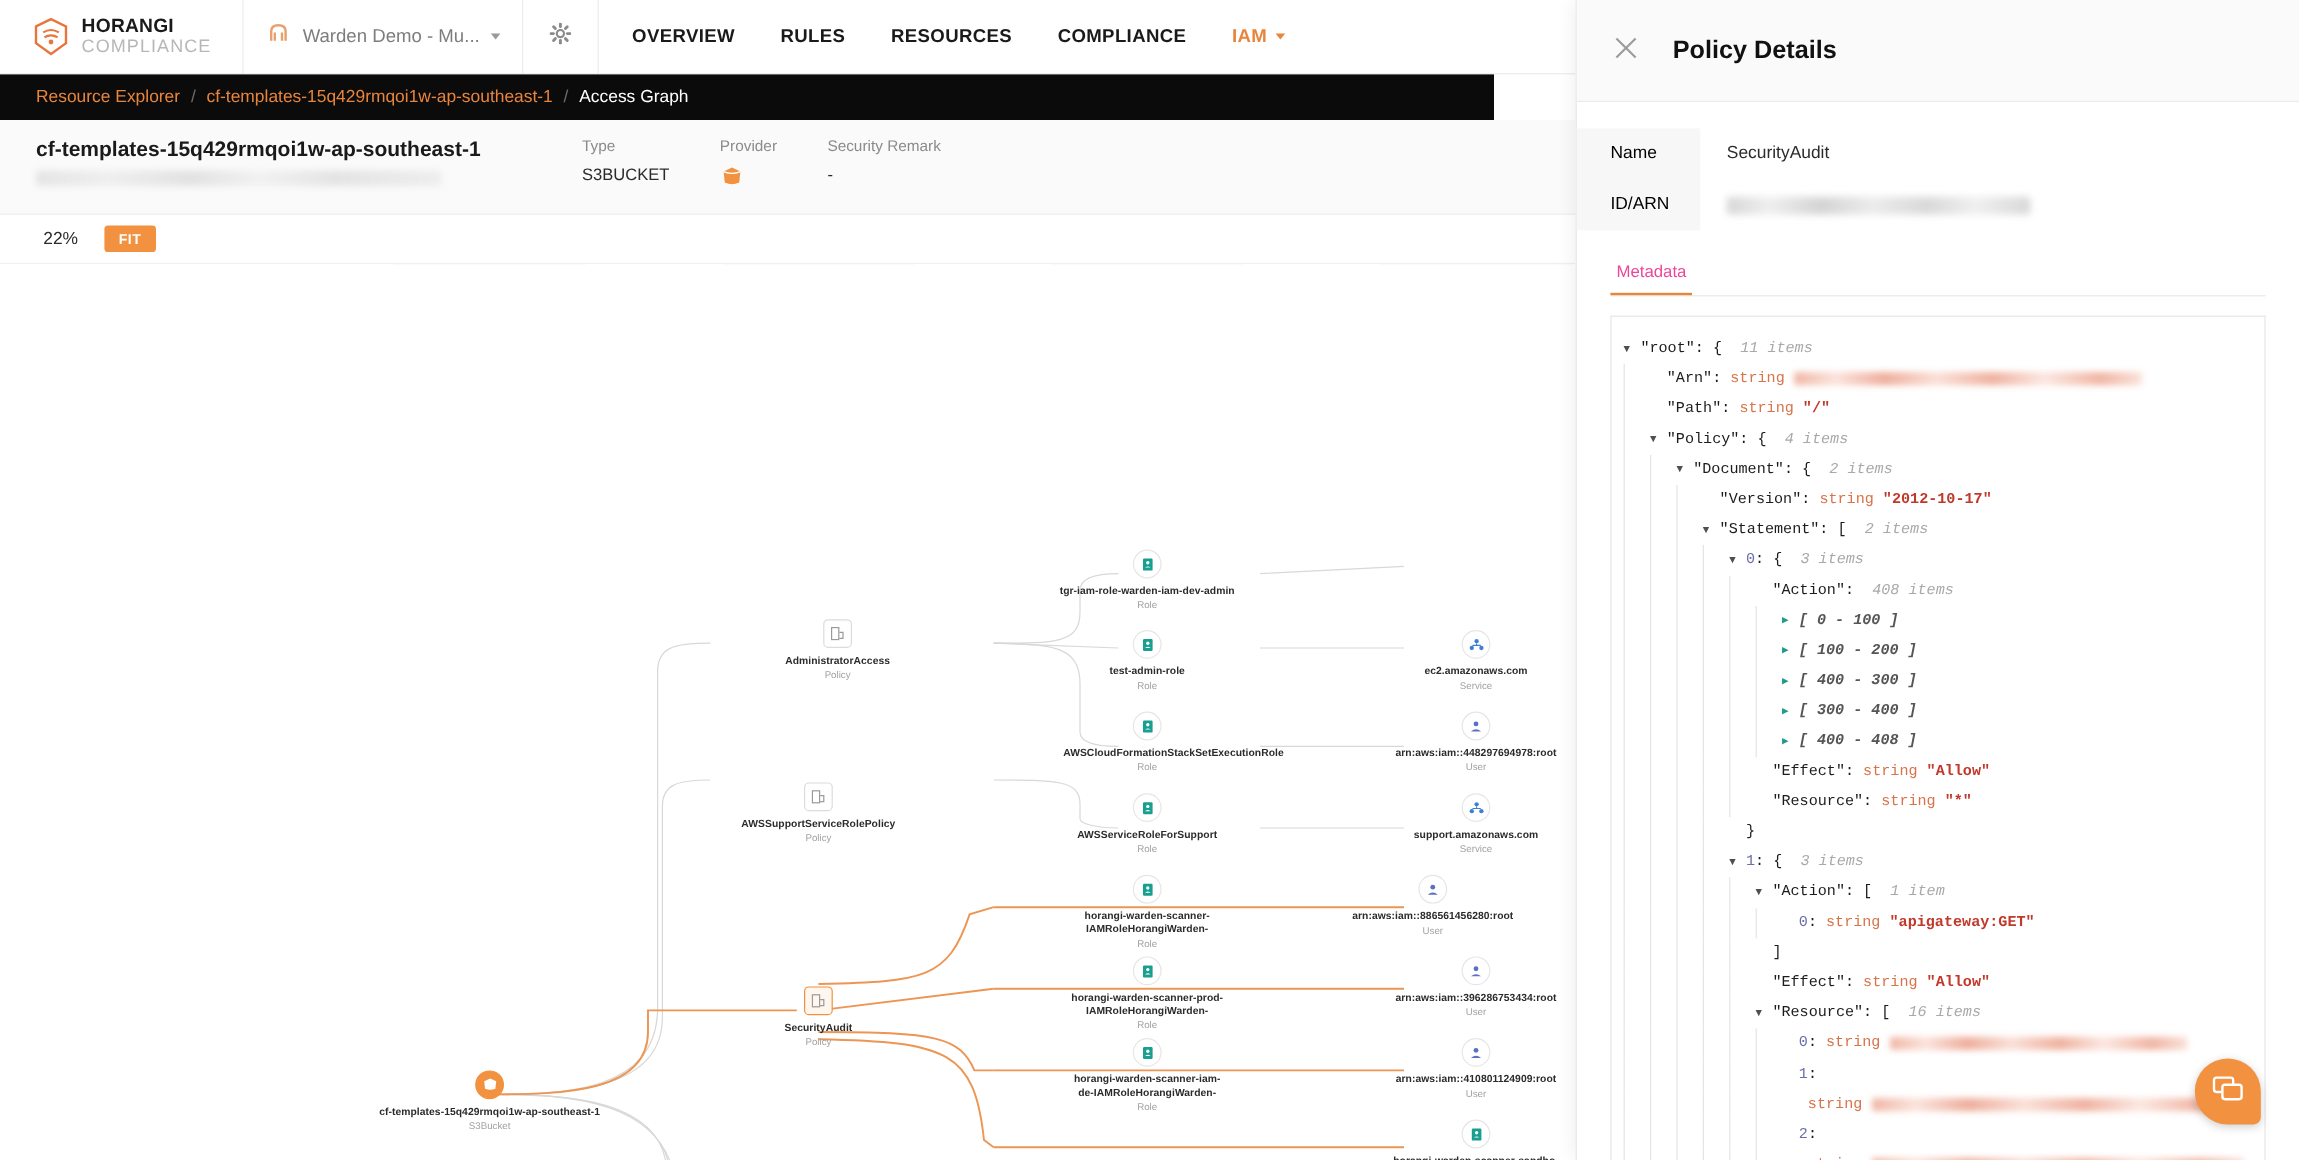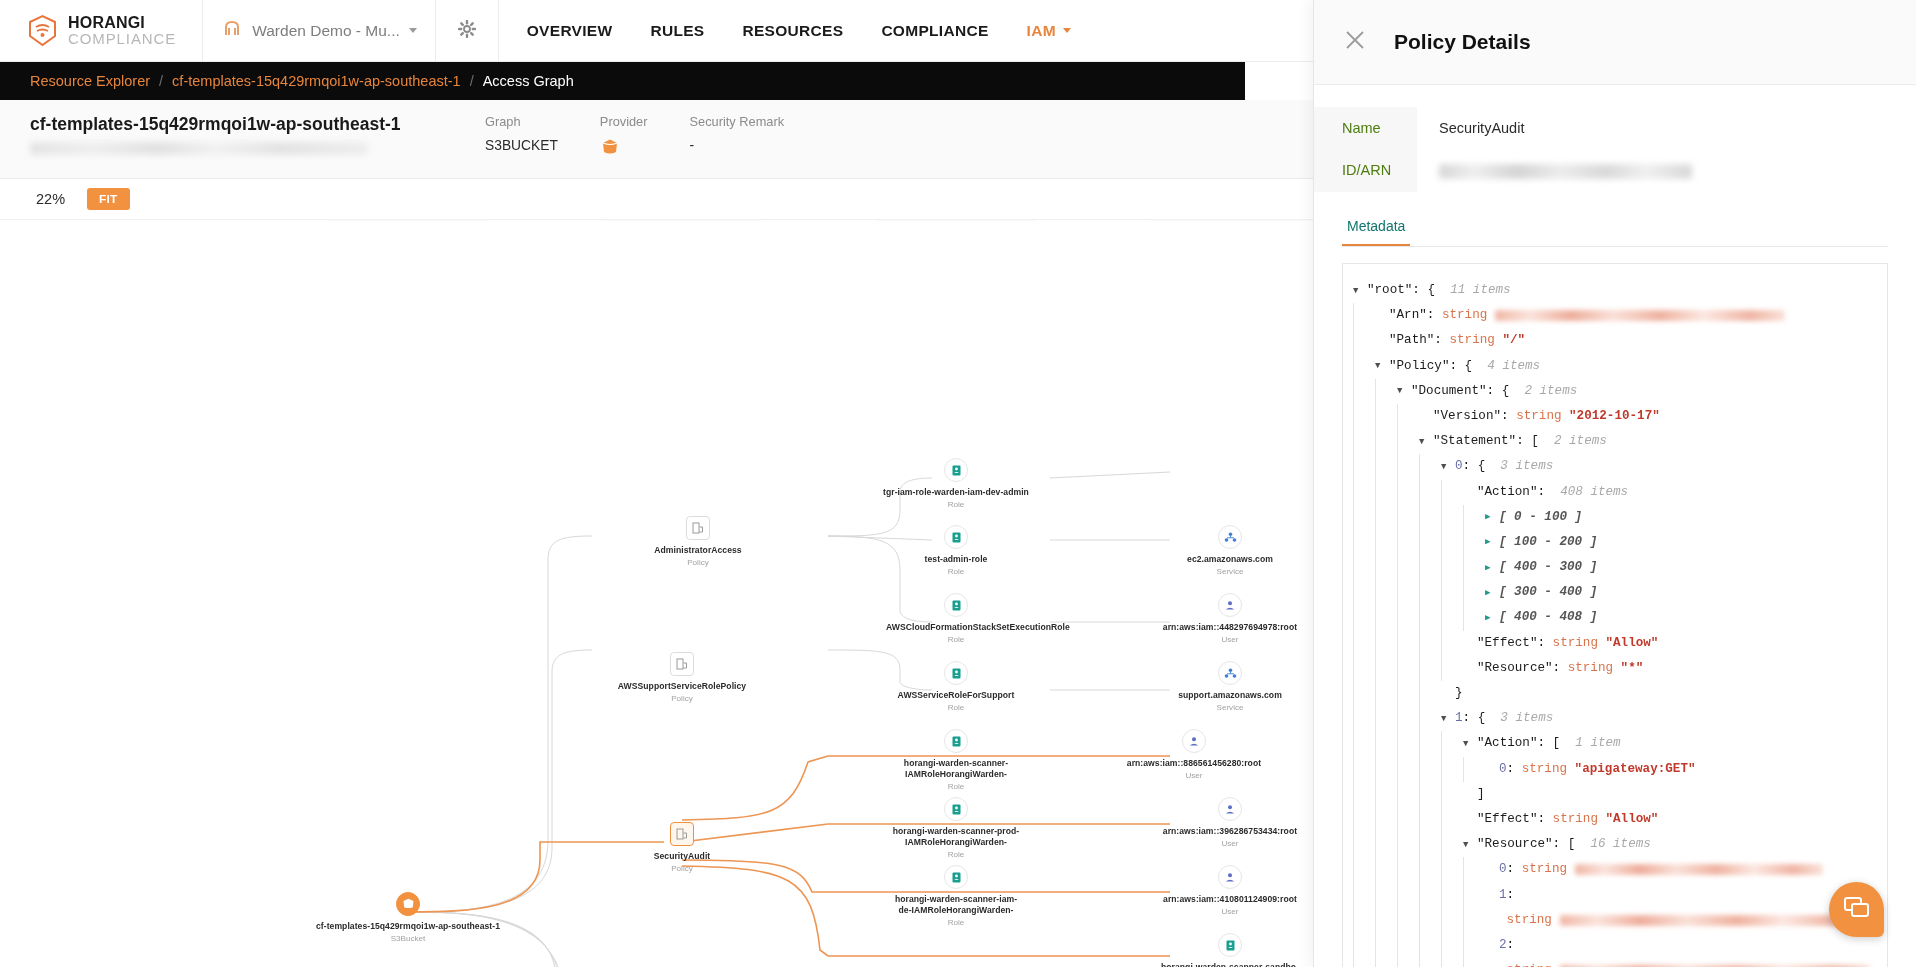--- a/index.html
+++ b/index.html
@@ -101,33 +101,33 @@
     box-shadow: -3px 0 14px rgba(0,0,0,.06);
   }
   #panel-head {
     height: 85px; background: #fafafa; border-bottom: 1px solid #ececec;
     display: flex; align-items: center; padding-left: 28px; gap: 26px;
   }
   .xbtn { width: 26px; height: 26px; cursor: pointer; display:flex; align-items:center; justify-content:center;}
   #panel-head .ptitle { font-size: 21px; font-weight: 700; color: #111; }
   .kv { display: flex; align-items: stretch; }
   .kv .k {
-    width: 103px; background: #f7f7f7; font-size: 14.5px; color: #4d7c0f;
+    width: 103px; background: #f7f7f7; font-size: 14.5px; color: #000000;
     padding: 13px 0 13px 28px;
   }
   .kv .v { padding: 13px 0 13px 22px; font-size: 14.5px; color: #2b2b2b; flex: 1; }
   .blurval {
     height: 15px; width: 253px; margin-top: 2px; border-radius: 3px;
     background: linear-gradient(90deg,#d7d7d7 0%,#efefef 14%,#d4d4d4 31%,#ececec 48%,#d9d9d9 66%,#f0f0f0 82%,#d8d8d8 100%);
     filter: blur(3.2px);
   }
   #kvwrap { padding-top: 22px; padding-bottom: 8px; }
   #tabs { margin: 12px 28px 0 28px; border-bottom: 1px solid #e8e8e8; display: flex; }
   #tabs .tab {
-    font-size: 14px; color: #0f766e; padding: 6px 5px 10px 5px;
+    font-size: 14px; color: #ec4899; padding: 6px 5px 10px 5px;
     border-bottom: 2.5px solid #e8853c; cursor: pointer;
   }
   #jsonbox {
     margin: 16px 28px 0 28px; height: 790px; border: 1px solid #e6e6e6;
     border-bottom: none; overflow: hidden; padding: 14px 10px 0 10px;
     font-family: "Liberation Mono", monospace; font-size: 12.6px; line-height: 2.0;
   }
   .jl { white-space: nowrap; display: flex; align-items: center; }
   .tw { color: #4f4f4f; font-size: 9px; margin-right: 5px; width: 9px; display: inline-block; }
   .tw.t { color: #1f9a8a; }
@@ -221,21 +221,21 @@
   <span class="sep">/</span>
   <span class="crumb current">Access Graph</span>
 </div>
 
 <div id="res-header">
   <div class="title-col">
     <div class="r-title">cf-templates-15q429rmqoi1w-ap-southeast-1</div>
     <div class="blurline"></div>
   </div>
   <div class="meta-col">
-    <div class="m-label">Graph</div>
+    <div class="m-label">Type</div>
     <div class="m-value">S3BUCKET</div>
   </div>
   <div class="meta-col">
     <div class="m-label">Provider</div>
     <div class="m-value">
       <svg width="20" height="18" viewBox="0 0 20 18">
         <path d="M3 5 L10 1.5 L17 5 L16 14 Q10 17 4 14 Z" fill="#f2913f"></path>
         <path d="M3 5 Q10 8 17 5" fill="none" stroke="#fff" stroke-width="1.2"></path>
       </svg>
     </div>

